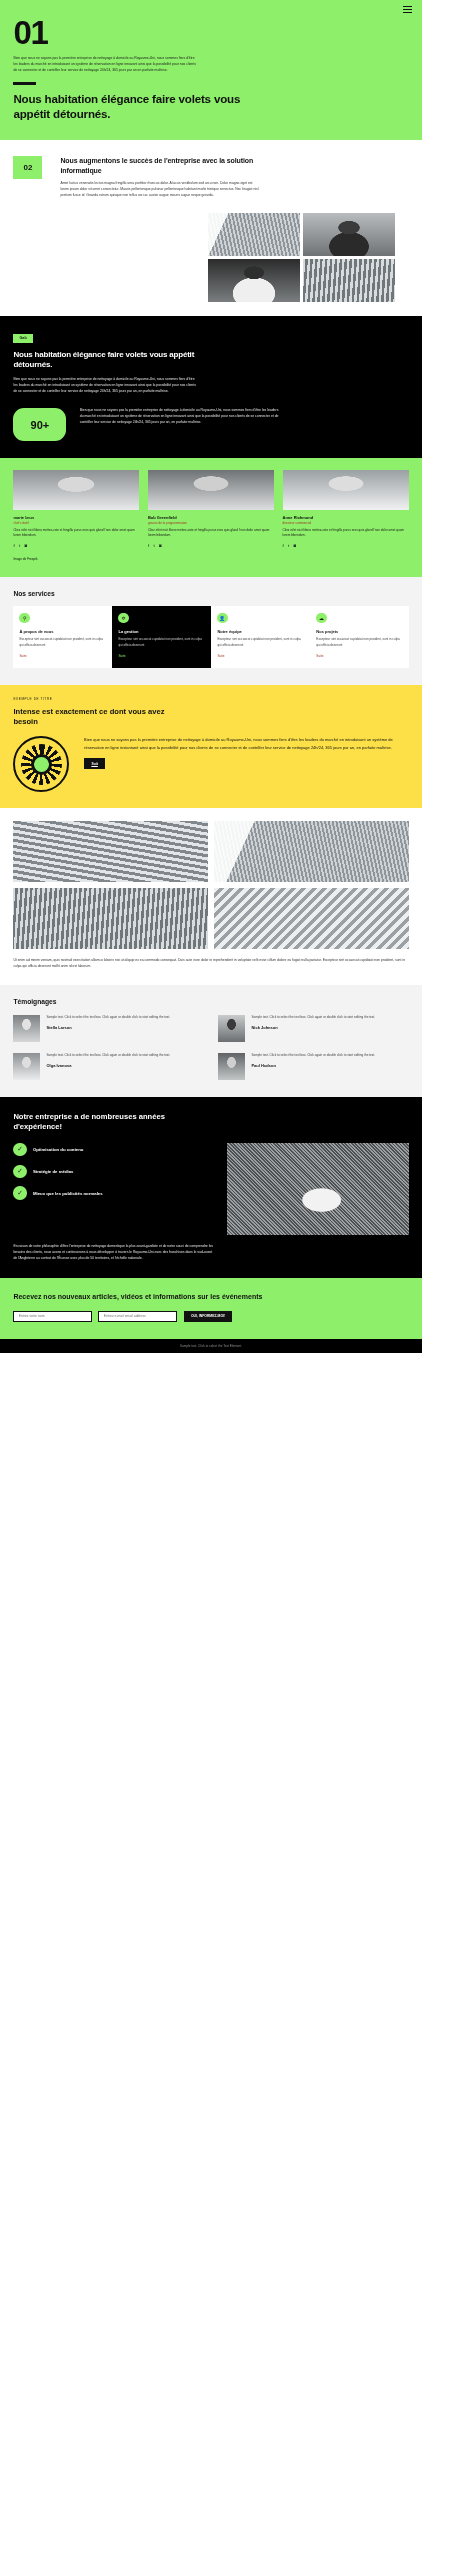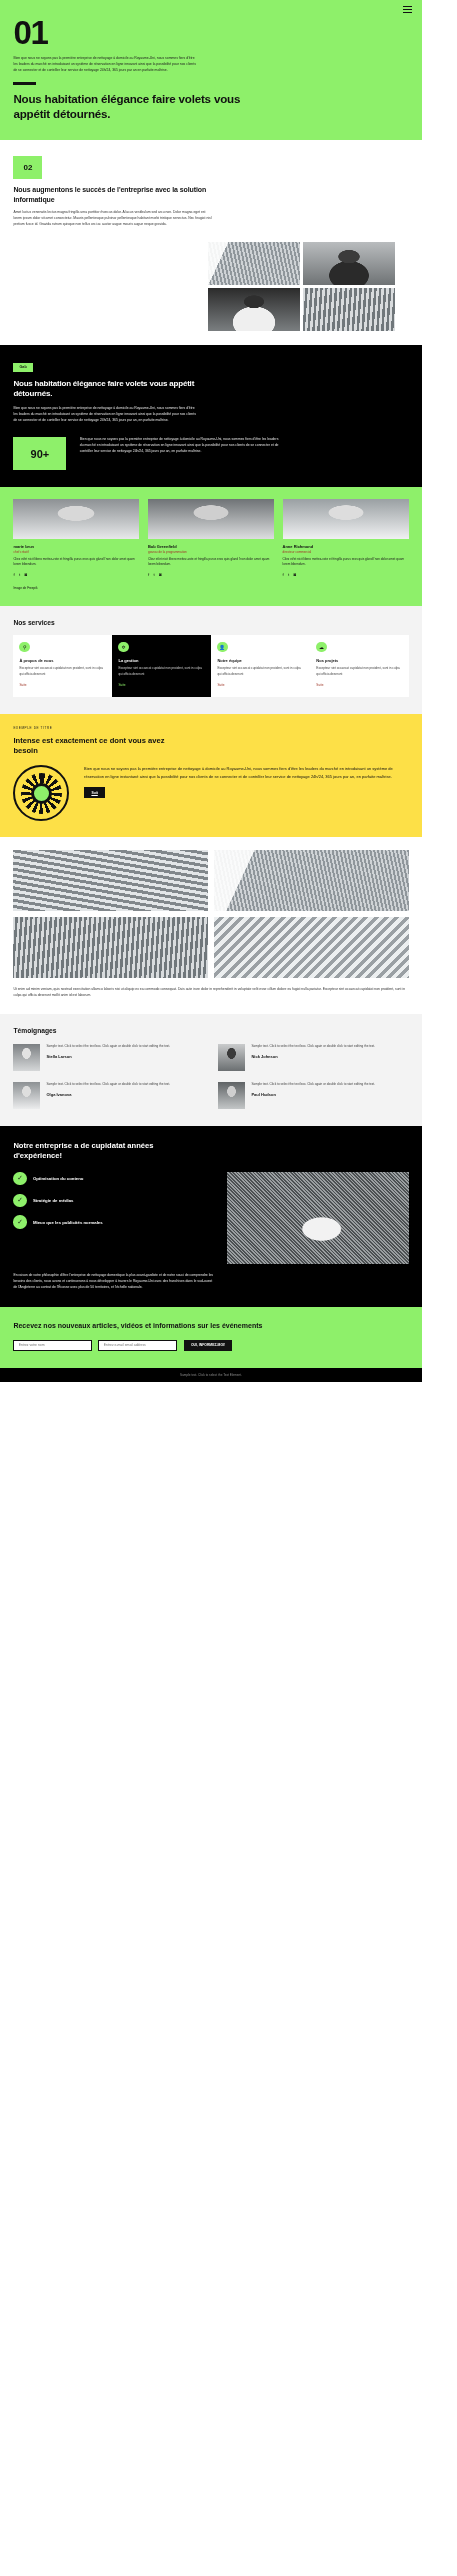--- a/index.html
+++ b/index.html
@@ -27,21 +27,21 @@
     margin-bottom: 6.1px;
   }
   .hero-para { width: 183px; font-size: 3.4px; line-height: 1.8; color: #1d1d1d; }
   .hero-rule { width: 23px; height: 3.1px; background: #111; margin: 8.5px 0 7.3px 0; }
   .hero-title {
     font-size: 11.6px; font-weight: 700; line-height: 1.28; letter-spacing: -0.2px;
     max-width: 256px;
   }
 
   
-  .sec02 { padding: 16px 13.4px 6.1px 13.4px; display: flex; gap: 6px; flex-direction: column; }
+  .sec02 { padding: 16px 13.4px 6.1px 13.4px; display: flex; gap: 18px; }
   .badge02 {
     width: 29px; height: 23px; background: #8ef06a; display: flex;
     align-items: center; justify-content: center; font-size: 8px; font-weight: 700;
     flex: none;
   }
   .sec02 h2 {
     font-size: 7px; font-weight: 700; line-height: 1.35; letter-spacing: -0.1px;
     margin-bottom: 5.5px;
   }
   .sec02 .txt { width: 201px; }
@@ -101,21 +101,21 @@
   .band-black h2 {
     font-size: 8px; font-weight: 700; line-height: 1.3; letter-spacing: -0.2px;
     margin-bottom: 6.1px; max-width: 220px;
   }
   .band-black .col { width: 183px; }
 
   .stat-row { display: flex; gap: 13.4px; align-items: flex-start; margin-top: 13.4px; }
   .stat-box {
     width: 53px; height: 33px; background: #8ef06a; color: #111;
     display: flex; align-items: center; justify-content: center;
-    font-size: 11px; font-weight: 700; flex: none;
+    font-size: 11px; font-weight: 700; flex: none; border-radius: 11px;
   }
   .stat-text { width: 201px; }
 
   
   .team { background: #8ef06a; padding: 12.2px 13.4px 16px 13.4px; }
   .team-grid { display: grid; grid-template-columns: repeat(3, 1fr); gap: 8.5px; }
   .team-photo { height: 40px; background: #cfd2d4; }
   .tp1 { background: radial-gradient(ellipse at 50% 36%, #d8d8d8 0 20%, rgba(0,0,0,0) 21%), linear-gradient(180deg,#8d9194 0%, #e7e9ea 100%); }
   .tp2 { background: radial-gradient(ellipse at 50% 34%, #cfcfcf 0 19%, rgba(0,0,0,0) 20%), linear-gradient(180deg,#6f7376 0%, #dcdedf 100%); }
   .tp3 { background: radial-gradient(ellipse at 50% 34%, #dddddd 0 19%, rgba(0,0,0,0) 20%), linear-gradient(180deg,#9aa0a3 0%, #f0f1f2 100%); }
@@ -389,21 +389,21 @@
         <div class="testi-ava ta4"></div>
         <div>
           <p>Sample text. Click to select the text box. Click again or double click to start editing the text.</p>
           <div class="nm">Paul Hudson</div>
         </div>
       </div>
     </div>
   </section>
 
   <section class="exp">
-    <h2>Notre entreprise a de cupidatat années d'expérience!</h2>
+    <h2>Notre entreprise a de nombreuses années d'expérience!</h2>
     <div class="exp-row">
       <div class="exp-left">
         <div class="check-item">
           <div class="check">✓</div>
           <span class="lbl">Optimisation du contenu</span>
         </div>
         <div class="check-item">
           <div class="check">✓</div>
           <span class="lbl">Stratégie de médias</span>
         </div>

